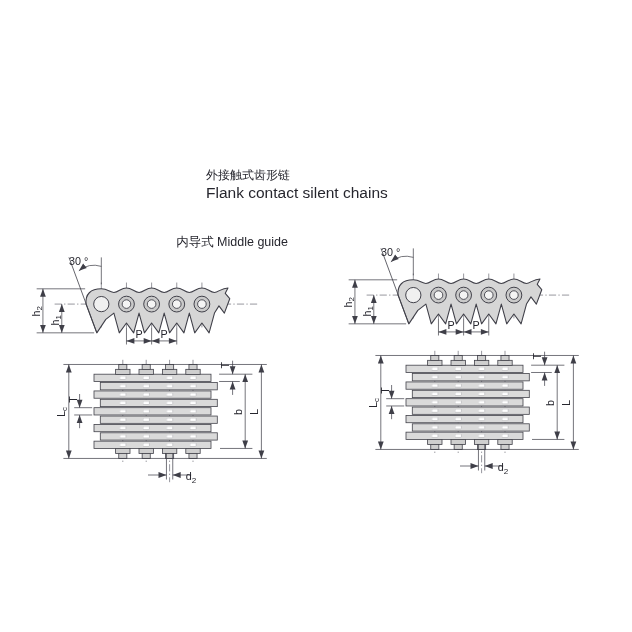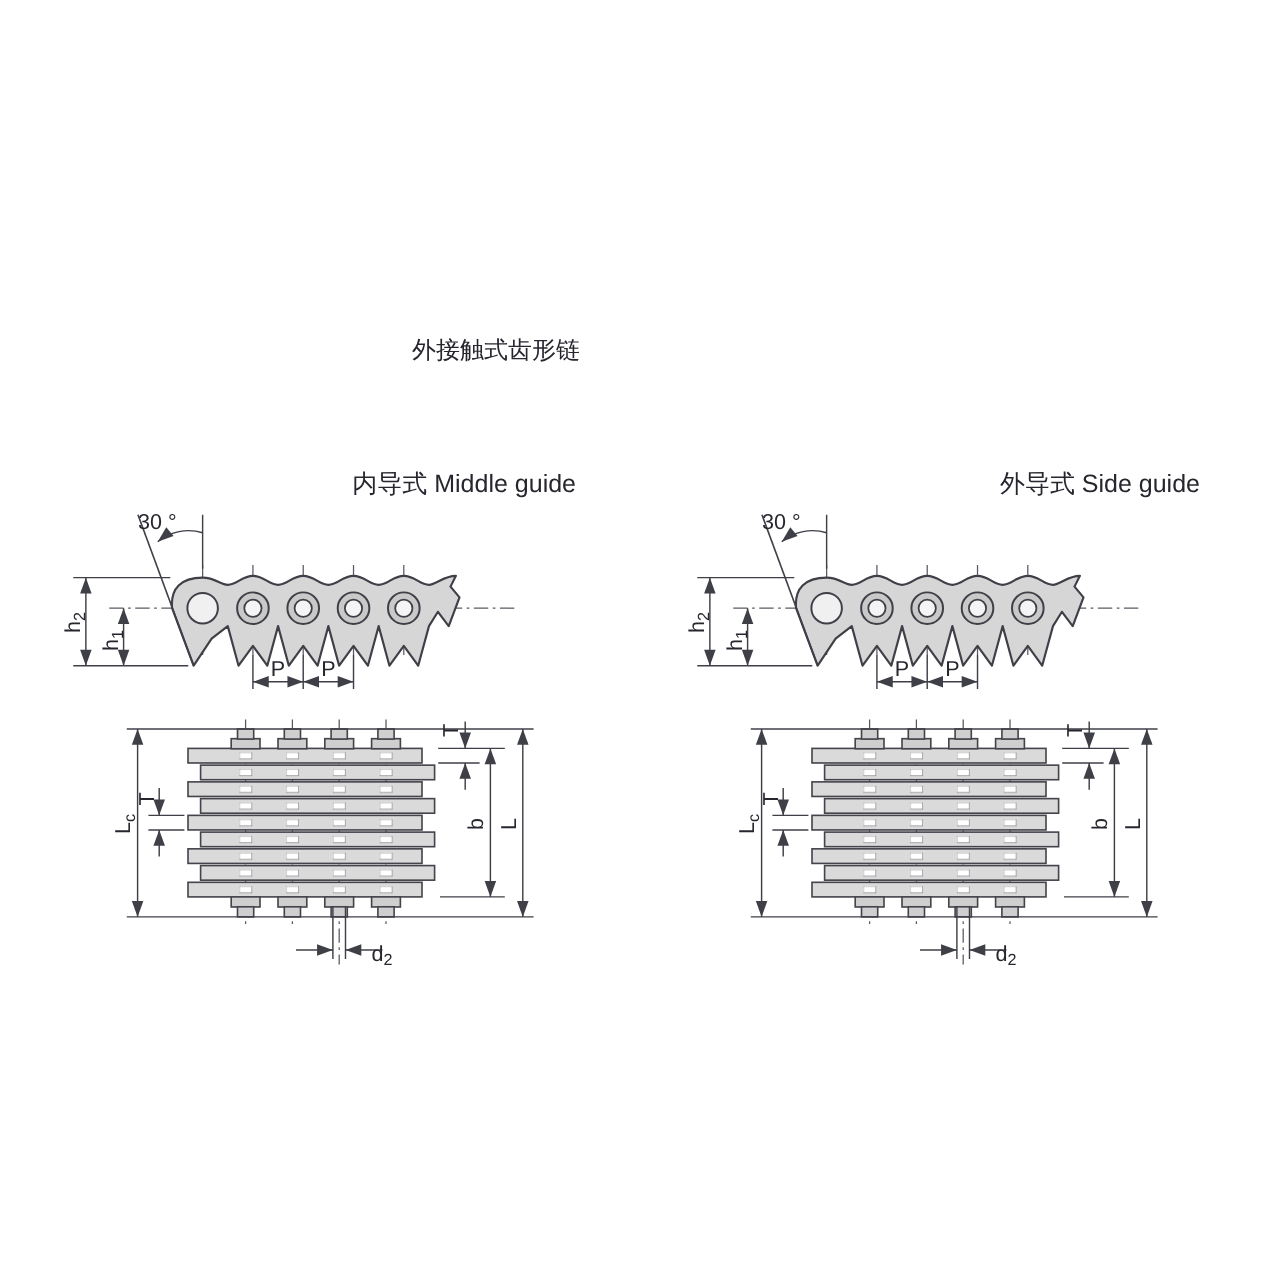--- a/index.html
+++ b/index.html
@@ -24,20 +24,21 @@
   .pin-plain{fill:#f0f0f0;stroke:#3f3f48;stroke-width:1.1;}
   .pin-inner{fill:#f4f4f4;stroke:#3f3f48;stroke-width:1;}
   .lbl{font-family:"Liberation Sans",sans-serif;font-size:12px;fill:#26262e;}
   .sub{font-size:9px;}
 </style>
 </head>
 <body>
 
 <div class="title-block">
   <div class="title-zh">外接触式齿形链</div>
+  <div class="title-en">Flank contact silent chains</div>
 </div>
 
 <div class="diagrams">
 
   <div class="diagram">
     <div class="caption">内导式 Middle guide</div>
 
     <svg width="270" height="97" viewBox="0 0 300 108">
       <defs>
         <marker id="a0" viewBox="0 0 10 8" markerWidth="10" markerHeight="8" refX="9.3" refY="4" orient="auto-start-reverse" markerUnits="userSpaceOnUse">
@@ -191,21 +192,20 @@
         <line class="ext" x1="160.5" y1="116" x2="160.5" y2="145"></line>
         <line class="ext" x1="167.5" y1="116" x2="167.5" y2="145"></line>
         <line class="dim" x1="140" y1="140" x2="160.5" y2="140" marker-end="url(#a1)"></line>
         <line class="dim" x1="188" y1="140" x2="167.5" y2="140" marker-end="url(#a1)"></line>
         <text class="lbl" x="182" y="146"><tspan>d</tspan><tspan class="sub" dy="2.5">2</tspan></text>
       </g>
     </svg>
   </div>
 
   <div class="diagram">
-    <div class="caption">外导式 Side guide</div>
 
     <svg width="270" height="97" viewBox="0 0 300 108">
       <defs>
         <marker id="a2" viewBox="0 0 10 8" markerWidth="10" markerHeight="8" refX="9.3" refY="4" orient="auto-start-reverse" markerUnits="userSpaceOnUse">
           <path d="M0.5,0.8 L9.3,4 L0.5,7.2 Z" fill="#3f3f48"></path>
         </marker>
       </defs>
       <g>
         <line class="cdash" x1="36" y1="58" x2="264" y2="58"></line>
         <line class="cdash" x1="88" y1="34" x2="88" y2="84"></line>

